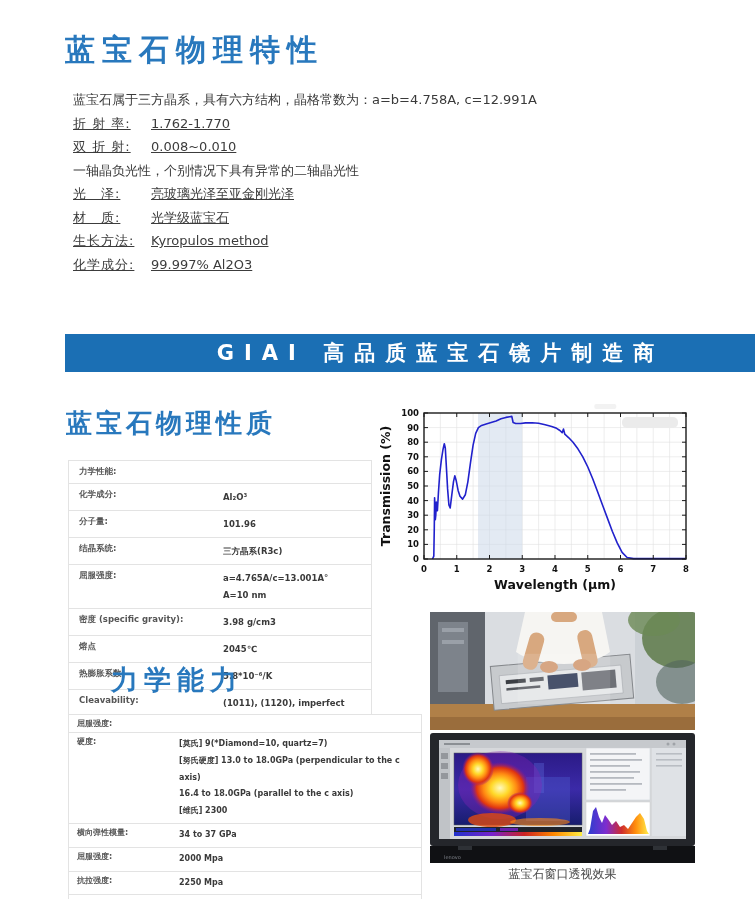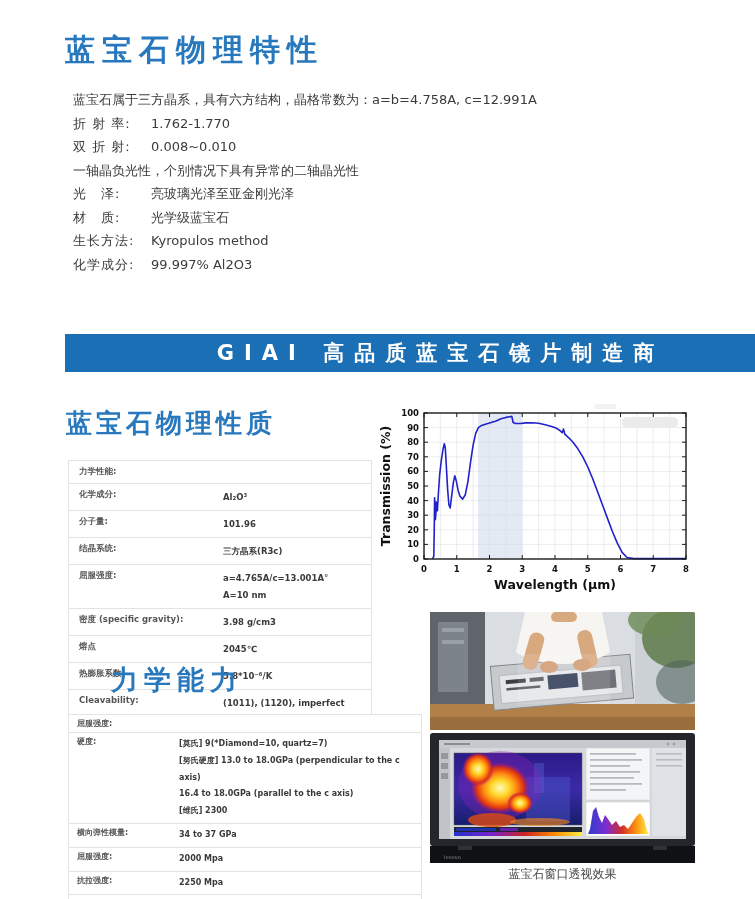--- a/index.html
+++ b/index.html
@@ -15,21 +15,21 @@
   }
   
   .h1{position:absolute;left:65px;top:30px;font-size:30px;font-weight:700;
       letter-spacing:7px;color:var(--heading-blue);}
   .h2{position:absolute;left:66px;top:406px;font-size:26px;font-weight:700;
       letter-spacing:4px;color:var(--heading-blue);}
   .h3{position:absolute;left:66px;top:662px;font-size:27px;font-weight:700;
       letter-spacing:6px;color:var(--heading-blue);margin-left:45px;}
   
   .intro{position:absolute;left:65px;top:88px;width:630px;font-size:13px;line-height:23.5px;margin-left:8px;}
-  .p-row{display:flex;}
+  .p-row{display:flex;text-decoration:underline;}
   .p-label{flex:0 0 78px;letter-spacing:1px;color:#3a3a3a;}
   .p-val{flex:1;white-space:pre-line;}
   .p-full{color:#3a3a3a;}
   
   .banner{position:absolute;left:65px;top:334px;width:751px;height:38px;
       background:var(--banner-blue);color:#fff;font-size:21px;font-weight:600;
       letter-spacing:10px;text-align:center;line-height:38px;}
   
   .tbl{position:absolute;background:#fff;border:1px solid var(--line);border-bottom:none;}
   .tbl .t-row{display:flex;border-bottom:1px solid var(--line);}

